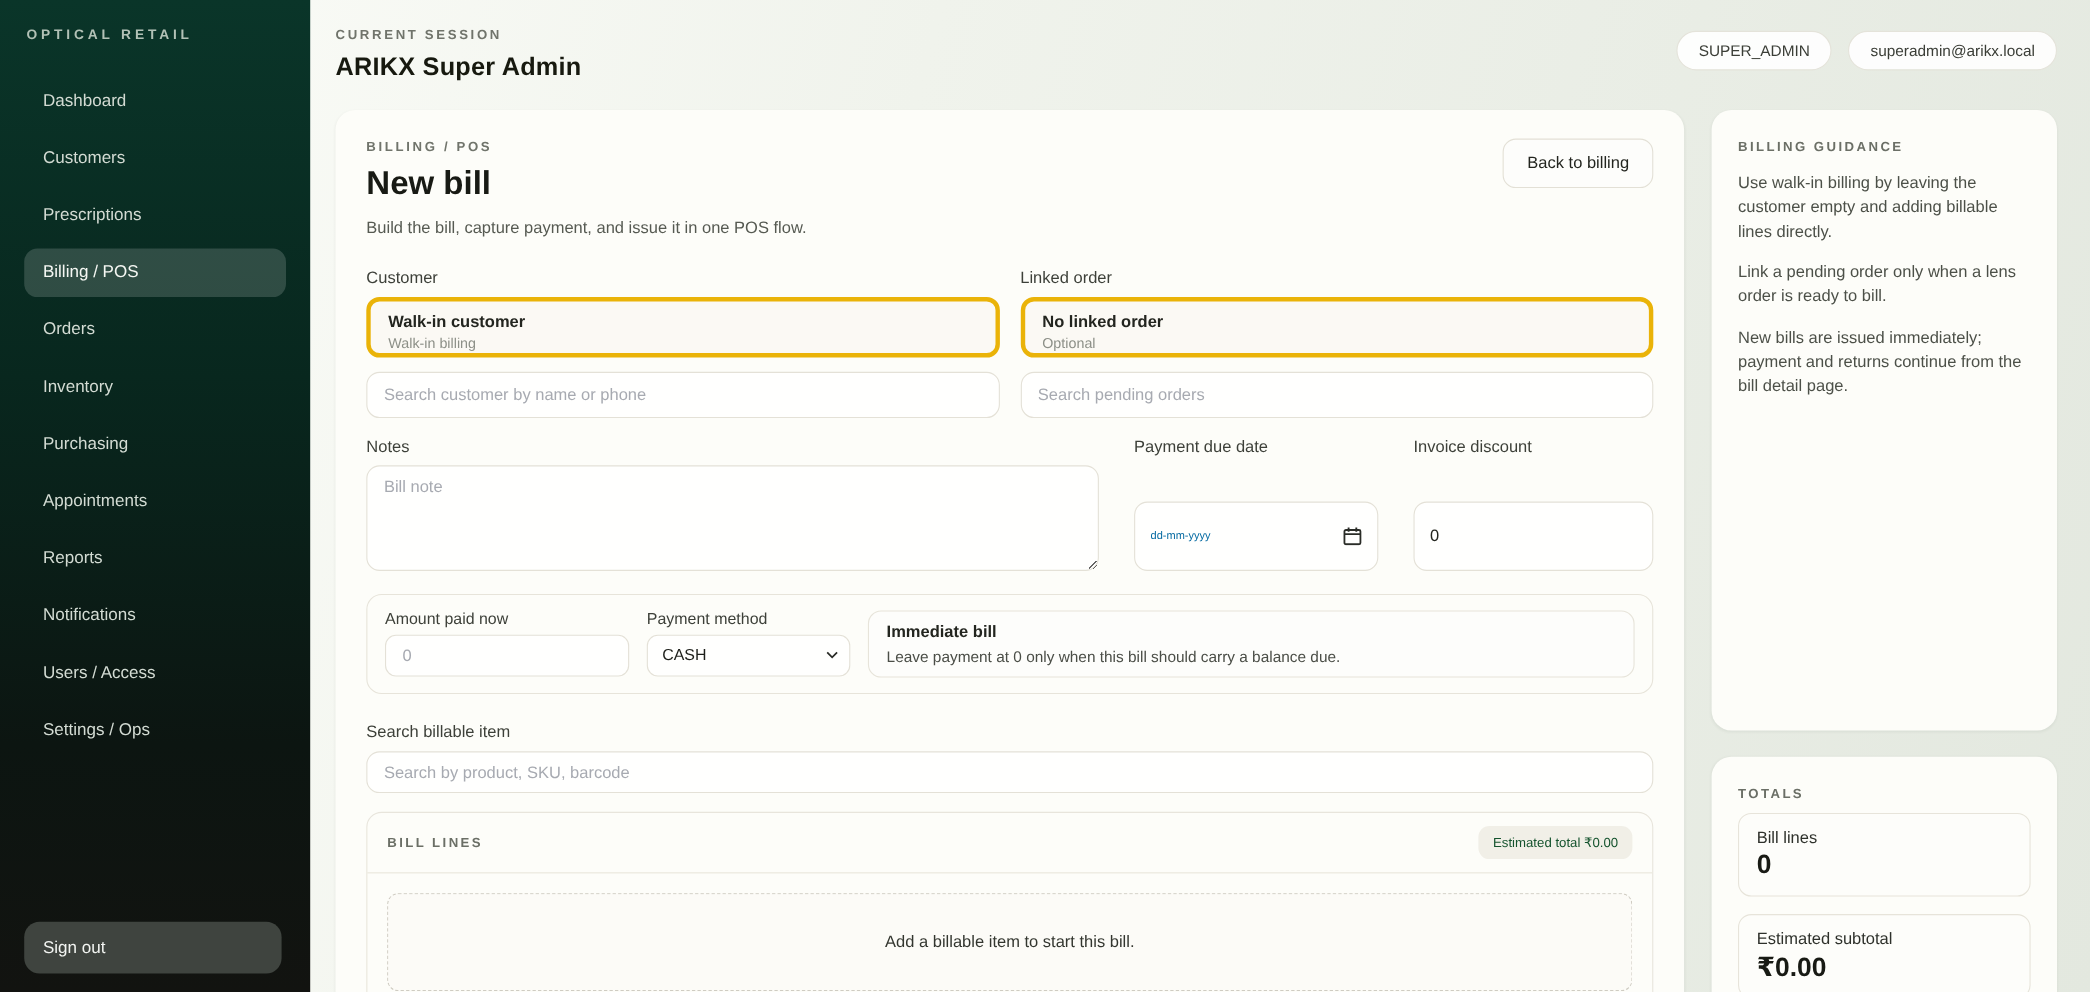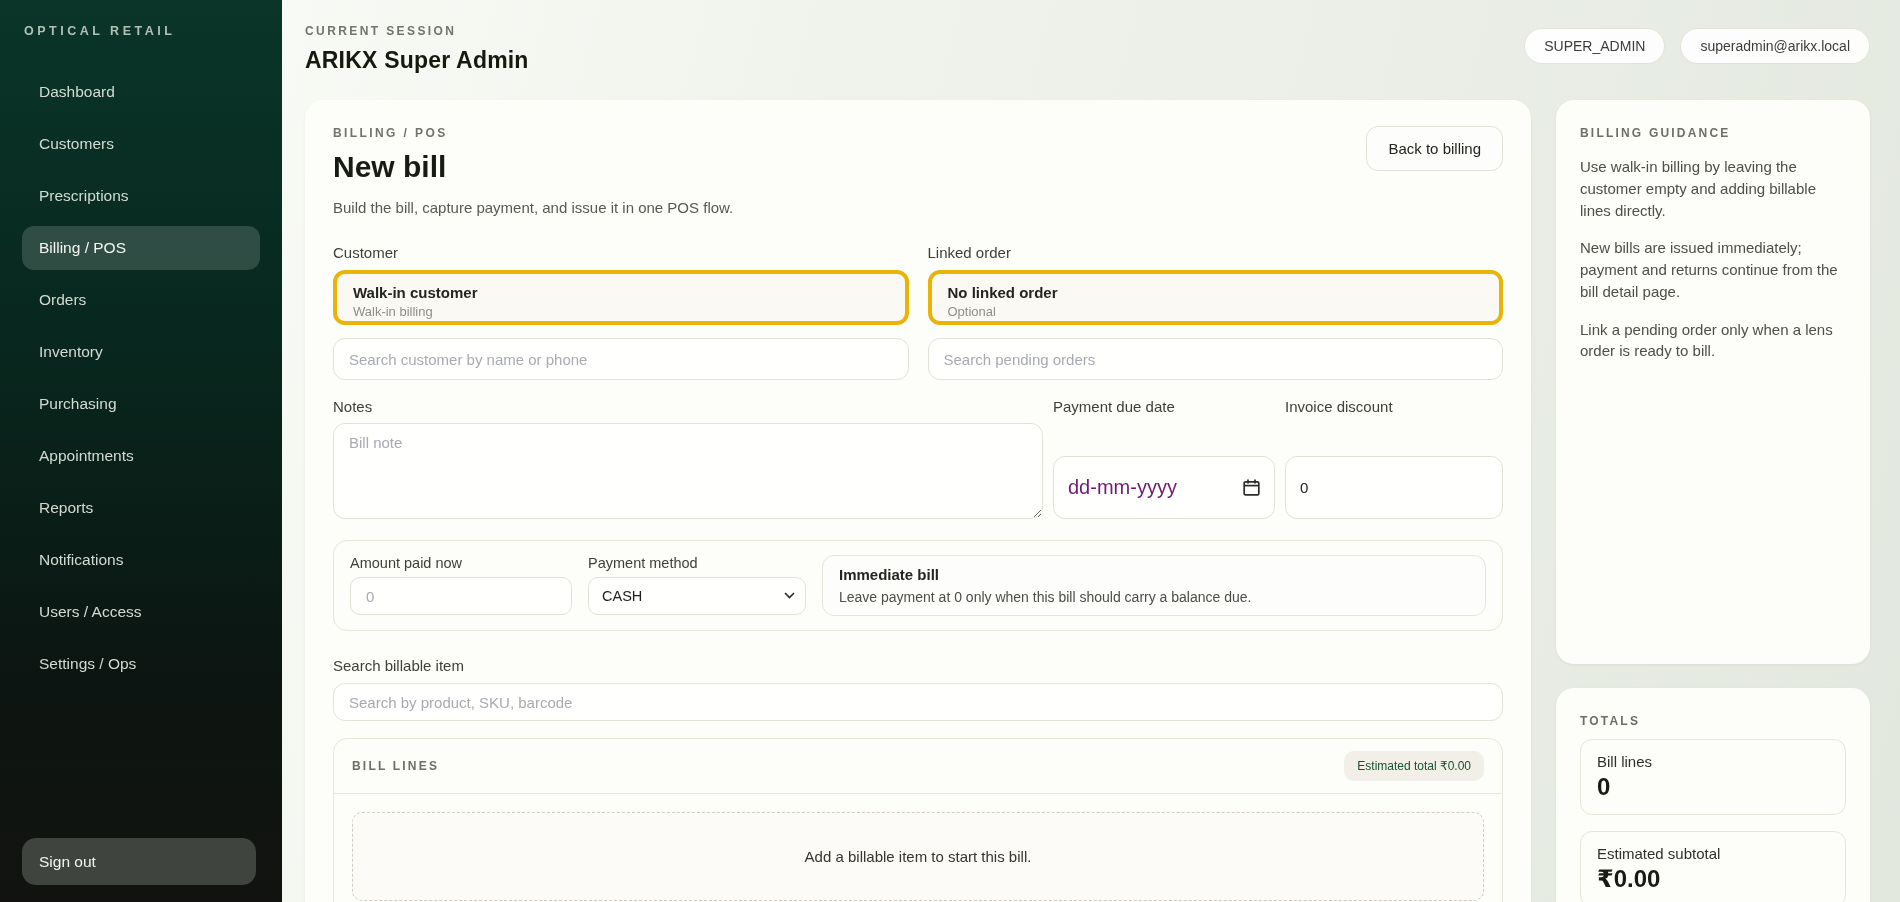--- a/index.html
+++ b/index.html
@@ -71,43 +71,43 @@
   }
   .sel-box .t1 { font-size:15px; font-weight:600; color:#23251f; }
   .sel-box .t2 { font-size:13px; color:#8d9088; margin-top:3px; }
   .text-input {
     width:100%; background:#fffffe; border:1px solid #e4e1d7; border-radius:12px;
     font-family:inherit; font-size:15px; color:#23251f; padding:0 15px; outline:none;
   }
   .text-input::placeholder, textarea::placeholder { color:#a7aab1; }
   .search-input { margin-top:13px; height:42px; }
 
-  .notes-row { display:grid; grid-template-columns:1fr 222px 218px; gap:10px; margin-top:18px; }
+  .notes-row { display:grid; grid-template-columns:1fr 222px 218px; gap:32px; margin-top:18px; }
   .notes-col { display:flex; flex-direction:column; }
   textarea.notes {
     margin-top:8px; height:96px; background:#fffffe; border:1px solid #e4e1d7;
     border-radius:12px; font-family:inherit; font-size:15px; padding:10px 15px; outline:none;
     resize:both;
   }
   .tall-input { margin-top:auto; height:63px; display:flex; align-items:center; }
   .date-box {
     margin-top:auto; height:63px; background:#fffffe; border:1px solid #e4e1d7;
     border-radius:12px; display:flex; align-items:center; padding:0 14px; gap:10px;
   }
-  .date-text { font-size:20px; color:#701a75; flex:1; }
+  .date-text { font-size:10px; color:#0369a1; flex:1; }
   .cal-icon { width:17px; height:17px; flex:0 0 auto; }
 
   .pay-row {
     margin-top:21px; border:1px solid #e7e4da; border-radius:14px; padding:14px 16px;
     display:flex; gap:16px;
   }
   .pay-col { display:flex; flex-direction:column; }
   .pay-col .field-label { font-size:14.5px; }
   .small-input { margin-top:6px; height:38px; width:222px; border-radius:10px; }
-  .select-wrap { position:relative; width:218px; margin-top:6px; }
+  .select-wrap { position:relative; width:185px; margin-top:6px; }
   select.method {
     width:100%; height:38px; appearance:none; -webkit-appearance:none;
     background:#fffffe; border:1px solid #e4e1d7; border-radius:10px;
     font-family:inherit; font-size:14.5px; font-weight:500; color:#1d1f1a; padding:0 13px; outline:none;
   }
   .chev { position:absolute; right:11px; top:15px; pointer-events:none; }
   .immediate {
     flex:1; border:1px solid #e7e4da; border-radius:12px; background:#fdfdfb; padding:10px 16px;
   }
   .immediate .t1 { font-size:15px; font-weight:600; color:#23251f; }
@@ -266,22 +266,22 @@
         <div class="lines-body">
           <div class="empty-drop">Add a billable item to start this bill.</div>
         </div>
       </div>
     </section>
 
     <div class="right-col">
       <section class="card guide-card">
         <div class="side-heading">BILLING GUIDANCE</div>
         <p>Use walk-in billing by leaving the customer empty and adding billable lines directly.</p>
+        <p>Link a pending order only when a lens order is ready to bill.</p>
         <p>New bills are issued immediately; payment and returns continue from the bill detail page.</p>
-        <p>Link a pending order only when a lens order is ready to bill.</p>
       </section>
 
       <section class="card totals-card">
         <div class="side-heading">TOTALS</div>
         <div class="stat-box">
           <div class="stat-label">Bill lines</div>
           <div class="stat-value">0</div>
         </div>
         <div class="stat-box">
           <div class="stat-label">Estimated subtotal</div>

